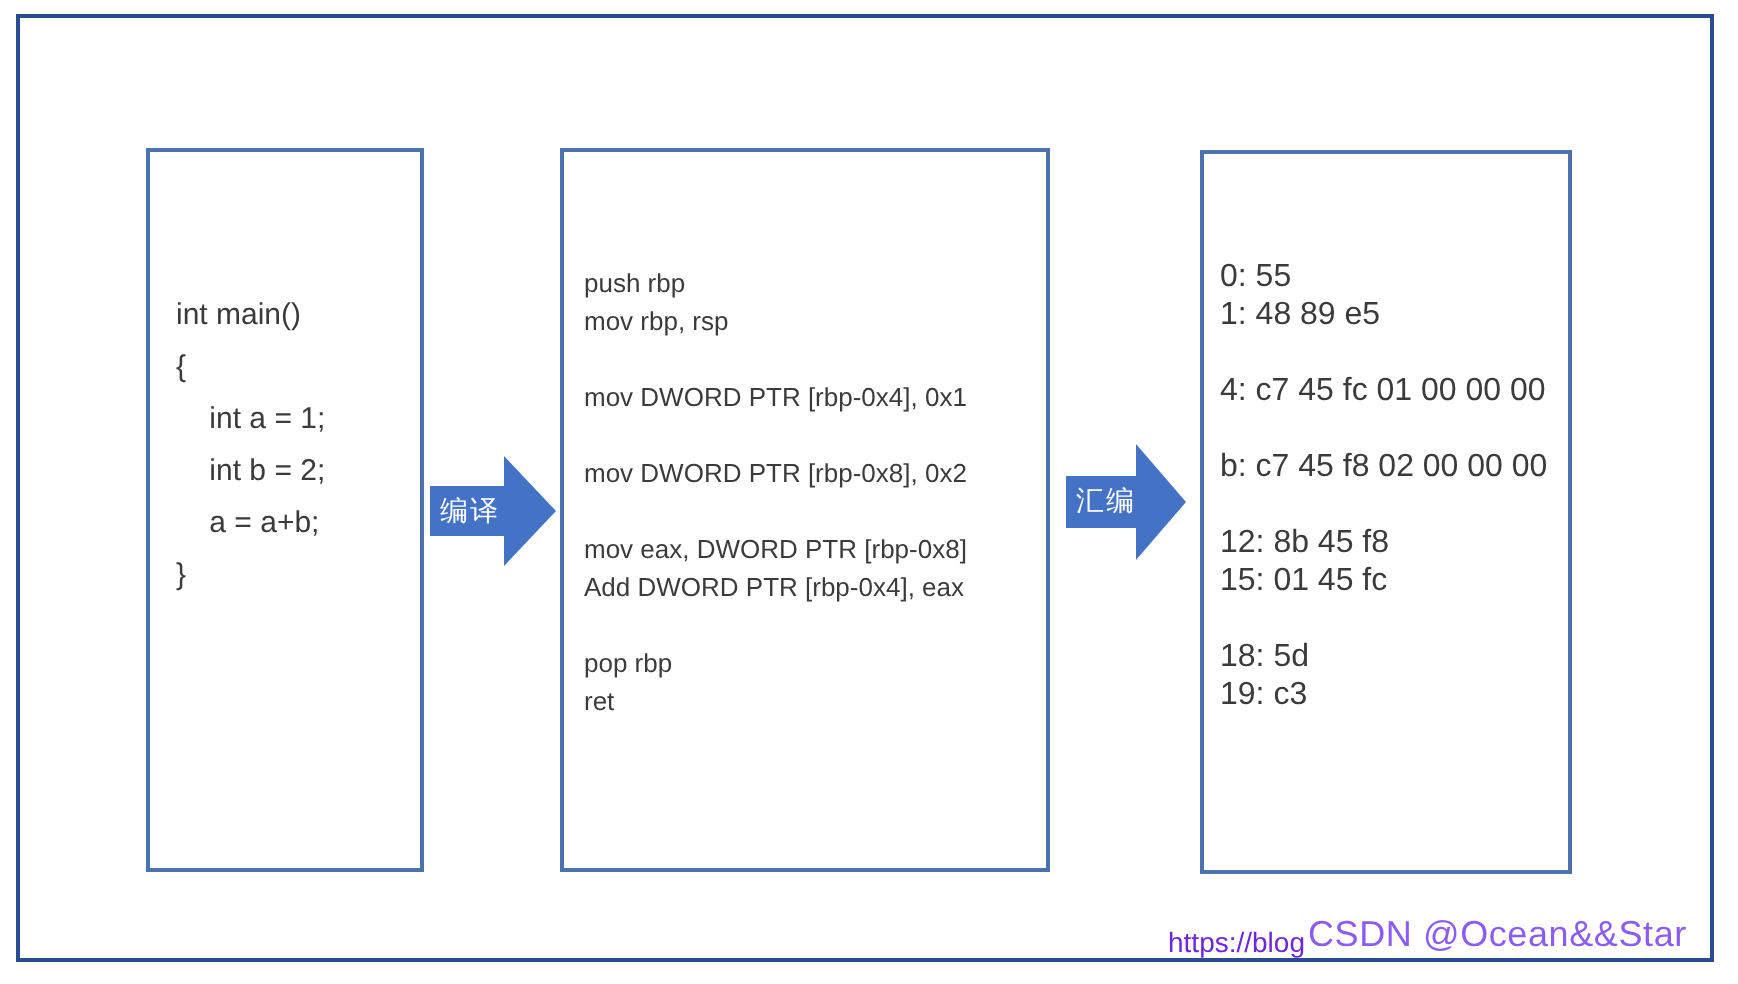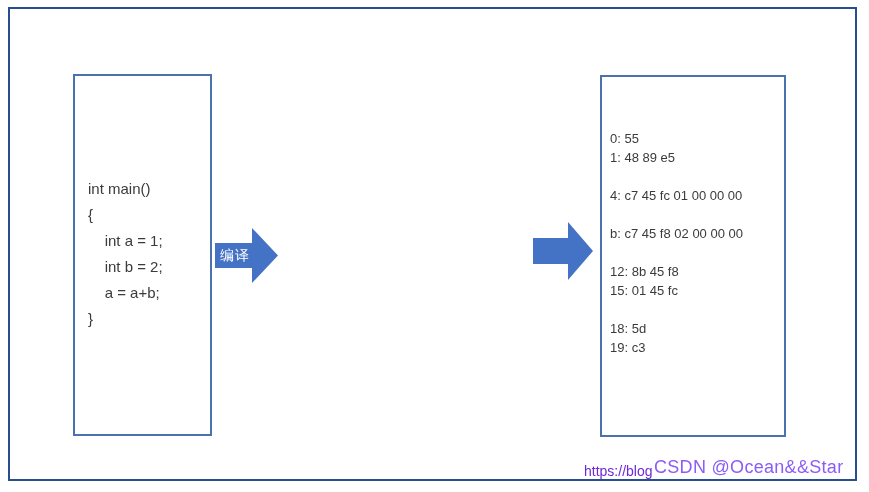--- a/index.html
+++ b/index.html
@@ -28,23 +28,23 @@
   .box-source { left: 73px;  top: 74px; width: 139px; height: 362px; }
   .box-asm    { left: 280px; top: 74px; width: 245px; height: 362px; }
   .box-mc     { left: 600px; top: 75px; width: 186px; height: 362px; }
 
   pre.code {
     margin: 0;
     font-family: "Liberation Sans", sans-serif;
     color: #3B3B3B;
     white-space: pre;
   }
-  .code-src { padding: 100px 0 0 13px; font-size: 15px; line-height: 26px; }
+  .code-src { padding: 69px 0 0 13px; font-size: 15px; line-height: 26px; }
   .code-asm { padding: 56px 0 0 10px;  font-size: 13px; line-height: 19px; }
-  .code-mc  { padding: 52px 0 0 8px;   font-size: 13px; line-height: 19px; }
+  .code-mc  { padding: 52px 0 0 8px;   font-size: 16px; line-height: 19px; }
 
   .arrow { position: absolute; }
   .arrow svg { display: block; width: 100%; height: 100%; }
   .arrow-label {
     position: absolute;
     left: 0; top: 0;
     width: 40px; height: 100%;
     display: flex; align-items: center; justify-content: center;
     color: #ffffff;
     font-size: 14px;
@@ -87,25 +87,40 @@
 }</pre>
   </div>
 
   <div class="arrow arrow-compile">
     <svg viewBox="0 0 63 55">
       <polygon points="0,15 37,15 37,0 63,27.5 37,55 37,40 0,40" fill="#4472C4"></polygon>
     </svg>
     <span class="arrow-label">编译</span>
   </div>
 
+  <div class="box box-asm">
+    <pre class="code code-asm">push rbp
+mov rbp, rsp
+
+mov DWORD PTR [rbp-0x4], 0x1
+
+mov DWORD PTR [rbp-0x8], 0x2
+
+mov eax, DWORD PTR [rbp-0x8]
+Add DWORD PTR [rbp-0x4], eax
+
+pop rbp
+ret</pre>
+  </div>
 
   <div class="arrow arrow-assemble">
     <svg viewBox="0 0 60 58">
       <polygon points="0,16 35,16 35,0 60,29 35,58 35,42 0,42" fill="#4472C4"></polygon>
     </svg>
+    <span class="arrow-label">汇编</span>
   </div>
 
   <div class="box box-mc">
     <pre class="code code-mc">0: 55
 1: 48 89 e5
 
 4: c7 45 fc 01 00 00 00
 
 b: c7 45 f8 02 00 00 00
 

